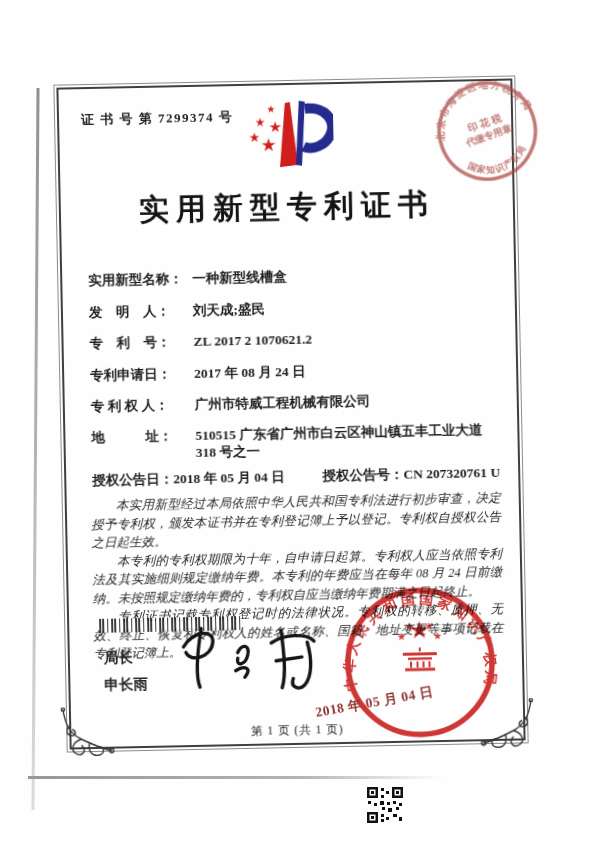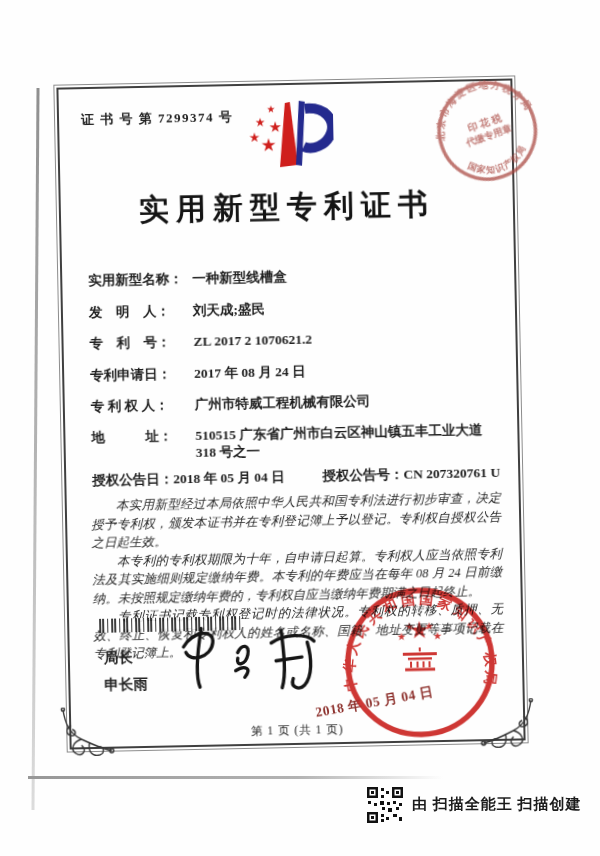--- a/index.html
+++ b/index.html
@@ -238,15 +238,14 @@
       <rect x="16" y="21" width="3" height="3"></rect>
         <rect x="22" y="22" width="4" height="4"></rect>
         <rect x="30" y="21" width="3" height="3"></rect>
       <rect x="15" y="28" width="3" height="3"></rect>
         <rect x="20" y="31" width="3" height="3"></rect>
         <rect x="27" y="28" width="4" height="3"></rect>
       <rect x="33" y="31" width="3" height="4"></rect>
         <rect x="15" y="33" width="3" height="3"></rect>
     </g>
   </svg>
-  <div class="scan-credit">由 扫描全能王 扫描创建</div>
 
 </div>
 
 </body></html>

